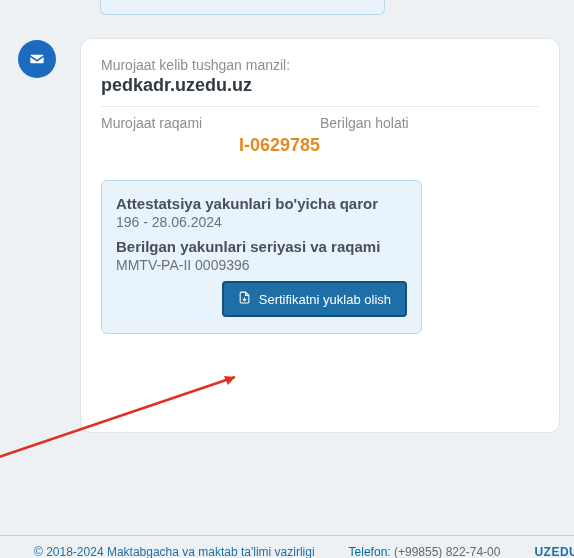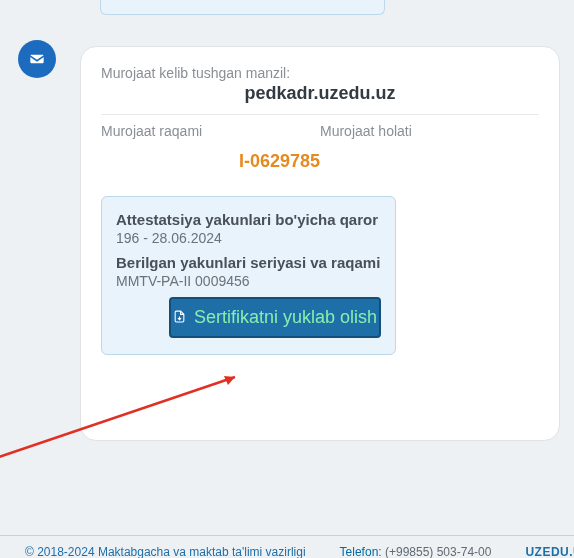--- a/index.html
+++ b/index.html
@@ -23,26 +23,26 @@
     width: 285px;
     height: 15px;
     background: #e8f3fb;
     border: 1px solid #bcd8eb;
     border-radius: 0 0 6px 6px;
     border-top: none;
   }
   .card {
     position: absolute;
     left: 80px;
-    top: 46px;
+    top: 38px;
     width: 480px;
     min-height: 395px;
     background: #fff;
     border: 1px solid #dfe3e6;
-    border-radius: 16px;
+    border-radius: 11px;
     padding: 18px 20px 20px 20px;
   }
   .avatar {
     position: absolute;
     left: 18px;
     top: 40px;
     width: 38px;
     height: 38px;
     border-radius: 50%;
     background: #1d6bbf;
@@ -54,48 +54,47 @@
   .label {
     font-size: 14px;
     color: #8a8f94;
     margin-bottom: 2px;
   }
   .address {
     font-size: 18px;
     font-weight: 700;
     color: #323a42;
     margin-bottom: 10px;
-    text-align: center;
   }
   .hr {
     border: 0;
     border-top: 1px solid #e8ebee;
     margin: 0 0 8px 0;
   }
   .row {
     display: flex;
     gap: 0;
   }
   .col {
     flex: 0 0 50%;
   }
   .field-label {
     font-size: 14px;
     color: #8a8f94;
-    margin-bottom: 12px;
+    margin-bottom: 4px;
   }
   .field-value-orange {
     font-size: 18px;
     font-weight: 700;
     color: #e58a1f;
     text-align: right;
   }
   .result-box {
     margin-top: 24px;
-    width: 295px;
+    width: 321px;
     background: #e8f3fb;
     border: 1px solid #bcd8eb;
     border-radius: 6px;
     padding: 14px 14px 16px 14px;
   }
   .rb-title {
     font-size: 15px;
     font-weight: 700;
     color: #495057;
     margin-bottom: 2px;
@@ -114,23 +113,23 @@
   .dl-wrap {
     text-align: right;
     margin-top: 6px;
   }
   .dl-btn {
     display: inline-flex;
     align-items: center;
     gap: 8px;
     background: #1e6ea8;
     border: 2px solid #134f79;
-    color: #86efac;
-    font-size: 18px;
-    padding: 8px 2px;
+    color: #ffffff;
+    font-size: 13px;
+    padding: 8px 14px;
     border-radius: 4px;
     cursor: pointer;
   }
   .dl-btn svg { width: 13px; height: 13px; }
   .arrow-line {
     position: absolute;
     pointer-events: none;
     left: 0; top: 0;
     width: 574px; height: 558px;
   }
@@ -142,21 +141,21 @@
     border-top: 1px solid #c9d0d6;
   }
   .footer {
     position: absolute;
     left: 0;
     top: 545px;
     width: 478px;
     display: flex;
     align-items: baseline;
     font-size: 12px;
-    padding-left: 25px;
+    padding-left: 34px;
     gap: 34px;
     white-space: nowrap;
   }
   .footer .copyright { color: #1e6ea8; }
   .footer .tel-label { color: #0369a1; font-weight: 400; }
   .footer .tel-num { color: #5f6a72; }
   .footer .brand { color: #1e6ea8; font-weight: 700; letter-spacing: 0.5px; }
 </style>
 </head>
 <body>
@@ -175,31 +174,31 @@
 <div class="card">
   <div class="label">Murojaat kelib tushgan manzil:</div>
   <div class="address">pedkadr.uzedu.uz</div>
   <hr class="hr">
   <div class="row">
     <div class="col">
       <div class="field-label">Murojaat raqami</div>
       <div class="field-value-orange">I-0629785</div>
     </div>
     <div class="col">
-      <div class="field-label">Murojaat holati</div>
+      <div class="field-label">Berilgan holati</div>
     </div>
   </div>
 
   <div class="result-box">
     <div class="rb-title">Attestatsiya yakunlari bo'yicha qaror</div>
 
     <div class="rb-sub2">196 - 28.06.2024</div>
 
     <div class="rb-title">Berilgan yakunlari seriyasi va raqami</div>
-    <div class="rb-sub2">MMTV-PA-II 0009456</div>
+    <div class="rb-sub2">MMTV-PA-II 0009396</div>
 
     <div class="dl-wrap">
       <button class="dl-btn">
         <span>
           <svg viewBox="0 0 24 24" fill="none" stroke="#fff" stroke-width="2">
             <path d="M14 2H6a2 2 0 0 0-2 2v16a2 2 0 0 0 2 2h12a2 2 0 0 0 2-2V8z"></path>
             <polyline points="14 2 14 8 20 8"></polyline>
             <line x1="12" y1="18" x2="12" y2="12"></line>
             <polyline points="9 15 12 18 15 15"></polyline>
           </svg>
@@ -213,16 +212,16 @@
 <svg class="arrow-line">
   <line x1="-10" y1="460" x2="235" y2="377" stroke="#e03024" stroke-width="2.5"></line>
   <polygon points="235,377 224,376 228,385" fill="#e03024"></polygon>
 </svg>
 
 <div class="footer-sep"></div>
 <div class="footer">
   <span class="copyright">© 2018-2024 Maktabgacha va maktab ta'limi vazirligi</span>
   <span>
     <span class="tel-label">Telefon:</span>
-    <span class="tel-num">(+99855) 503-74-00</span>
+    <span class="tel-num">(+99855) 822-74-00</span>
   </span>
   <span class="brand">UZEDU.U</span>
 </div>
 
 </body></html>

